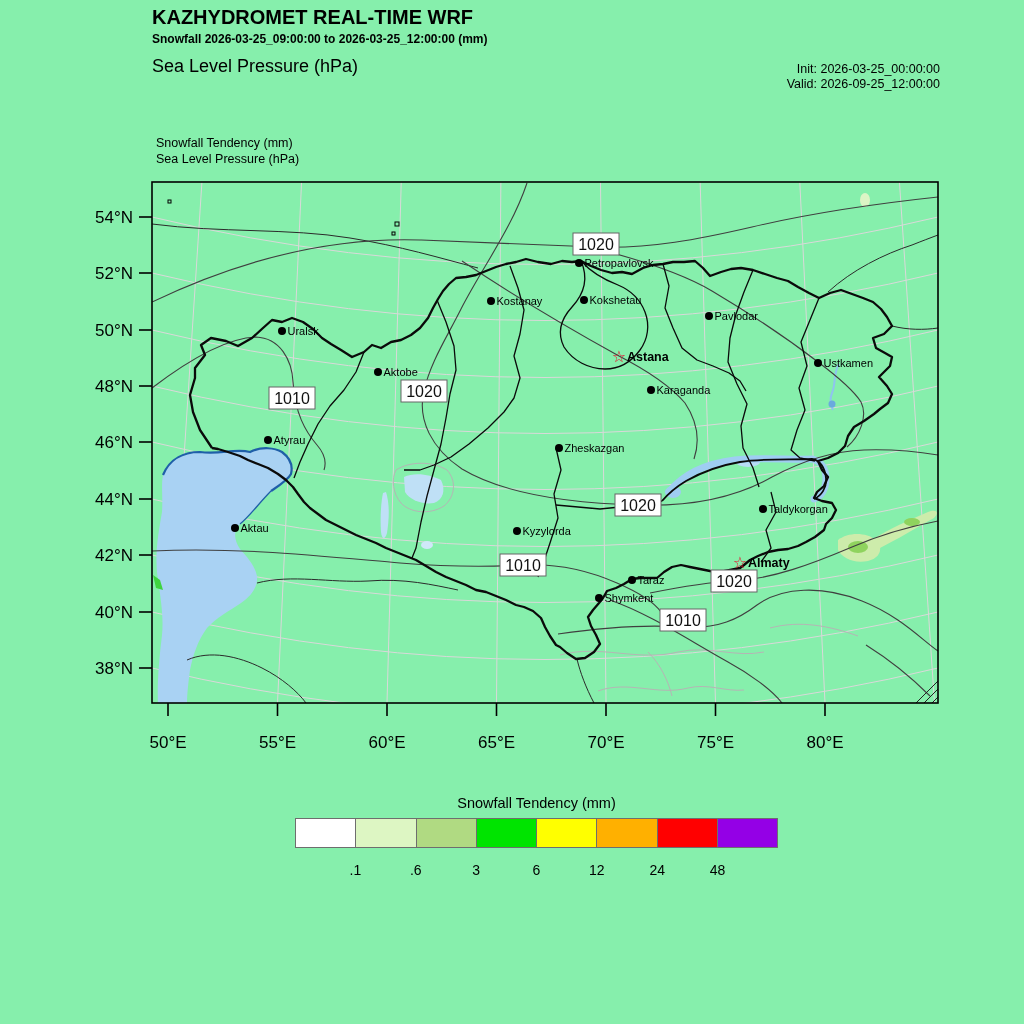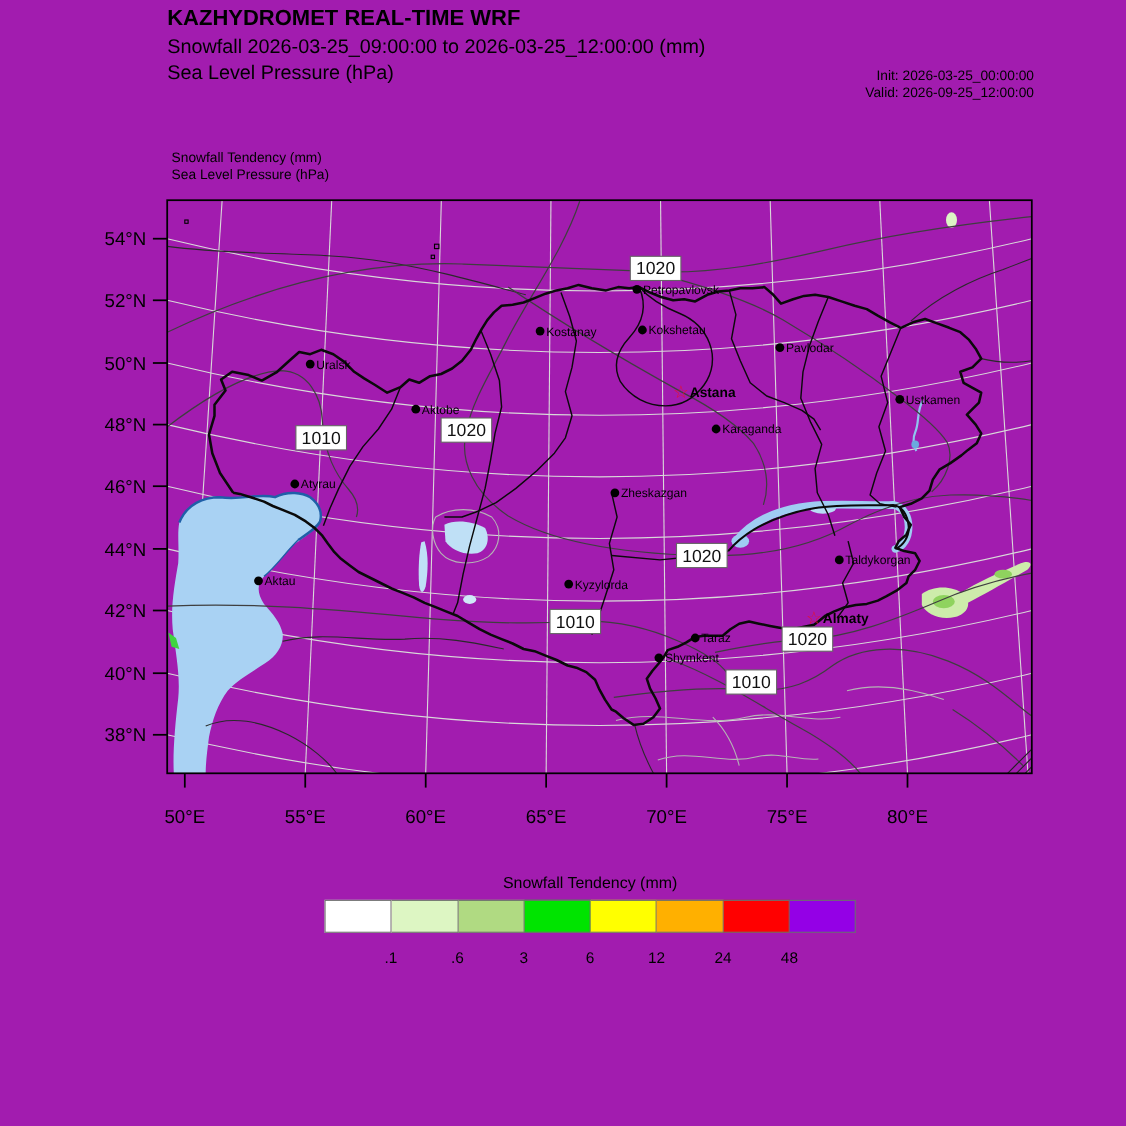--- a/index.html
+++ b/index.html
@@ -1,19 +1,19 @@
 <!DOCTYPE html>
 <html><head>
 <meta charset="utf-8">
 <style>
   html,body{margin:0;padding:0;background:#ffffff;}
-  .page{position:relative;width:1024px;height:1024px;background:#a21caf;overflow:hidden;
+  .page{position:relative;width:1024px;height:1024px;background:#86efac;overflow:hidden;
         font-family:"Liberation Sans", sans-serif;color:#000;}
   .hdr-title{position:absolute;left:152px;top:6px;font-size:20px;font-weight:bold;letter-spacing:0px;}
-  .hdr-sub1{position:absolute;left:152px;top:32px;font-size:18px;}
+  .hdr-sub1{position:absolute;left:152px;top:32px;font-size:12px;font-weight:bold;}
   .hdr-sub2{position:absolute;left:152px;top:56px;font-size:18px;}
   .hdr-initvalid{position:absolute;right:84px;top:62px;font-size:12.5px;text-align:right;line-height:14.5px;}
   .map-legend{position:absolute;left:156px;top:136px;font-size:12.5px;line-height:15.5px;}
   #map-svg{position:absolute;left:0;top:0;}
   .cb-title{position:absolute;left:295px;top:795px;width:483px;text-align:center;font-size:14.5px;}
   .cb-bar{position:absolute;left:295px;top:818px;width:483px;height:30px;display:flex;}
   .cb-seg{flex:1 1 0;border:1px solid #6e6e6e;border-left-width:0;}
   .cb-seg:first-child{border-left-width:1px;}
   .cb-tick{position:absolute;top:862px;width:60px;margin-left:-30px;text-align:center;font-size:14px;}
 </style>

